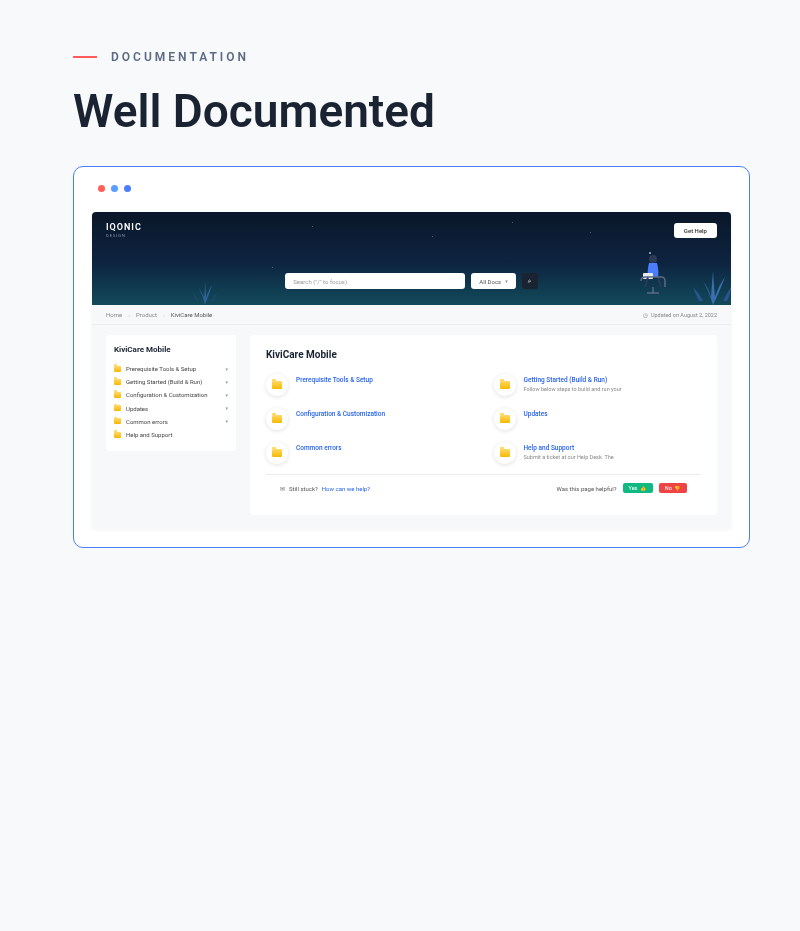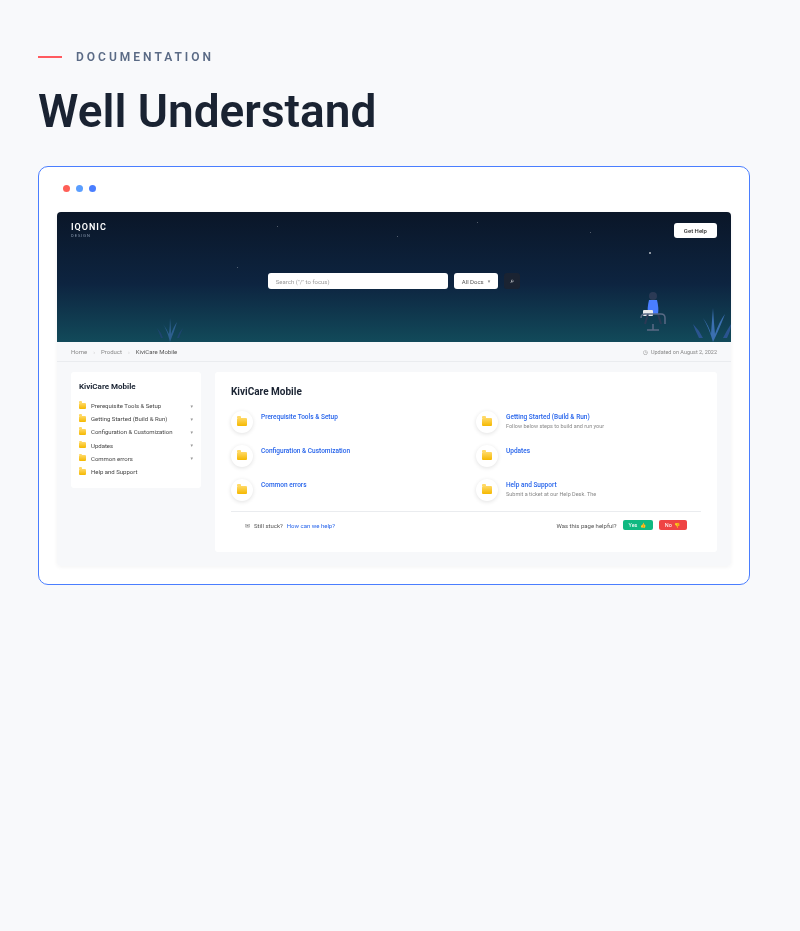--- a/index.html
+++ b/index.html
@@ -1,36 +1,36 @@
 <!DOCTYPE html>
 <html><head>
 <meta charset="utf-8">
 <style>
 * { margin: 0; padding: 0; box-sizing: border-box; }
 body { font-family: -apple-system, BlinkMacSystemFont, 'Segoe UI', Roboto, sans-serif; background: #f8f9fb; width: 800px; height: 931px; overflow: hidden; }
 
-.page { padding: 50px 50px 30px 38px; }
+.page { padding: 50px 50px 30px 73px; }
 
 .eyebrow { display: flex; align-items: center; gap: 14px; margin-bottom: 20px; }
 .eyebrow-line { width: 24px; height: 2px; background: #ff5a5f; }
 .eyebrow-text { letter-spacing: 3px; font-size: 12px; font-weight: 600; color: #5a6a85; }
 
 .main-title { font-size: 46px; font-weight: 600; color: #1a2332; margin-bottom: 28px; }
 .main-desc { font-size: 17px; line-height: 1.7; color: #6b7a90; max-width: 640px; margin-bottom: 50px; }
 
 .browser-frame { border: 1px solid #4a7eff; border-radius: 10px; background: #fff; padding: 18px 18px 18px 18px; }
 .traffic-lights { display: flex; gap: 6px; margin-bottom: 20px; padding-left: 6px; }
 .dot { width: 7px; height: 7px; border-radius: 50%; }
 .dot.red { background: #ff5f57; }
 .dot.amber { background: #5a9eff; }
 .dot.green { background: #4a7eff; }
 
 .doc-site { background: #fff; border-radius: 4px; overflow: hidden; font-size: 7px; color: #333; box-shadow: 0 1px 4px rgba(0,0,0,0.05); }
 
-.hero { position: relative; background: linear-gradient(180deg, #0a1628 0%, #0d2440 55%, #124a5a 100%); height: 130px; overflow: hidden; }
+.hero { position: relative; background: linear-gradient(180deg, #0a1628 0%, #0d2440 55%, #124a5a 100%); height: 93px; overflow: hidden; }
 .hero-top { display: flex; align-items: center; justify-content: space-between; padding: 10px 14px 0 14px; position: relative; z-index: 2; }
 .logo { display: flex; align-items: center; gap: 4px; }
 .logo-text { color: #fff; font-weight: 600; font-size: 9px; letter-spacing: 1px; }
 .logo-sub { color: #8a9ab0; font-size: 4px; letter-spacing: 1px; margin-top: 1px; }
 .get-help-btn { background: #fff; color: #333; font-size: 6px; padding: 4px 10px; border-radius: 3px; font-weight: 500; }
 
 .search-row { display: flex; justify-content: center; align-items: center; gap: 6px; margin-top: 35px; position: relative; z-index: 2; }
 .search-input { background: #fff; border-radius: 3px; width: 180px; height: 16px; display: flex; align-items: center; padding: 0 8px; font-size: 6px; color: #999; }
 .all-docs { background: #fff; border-radius: 3px; height: 16px; display: flex; align-items: center; gap: 4px; padding: 0 8px; font-size: 6px; color: #555; }
 .chev { font-size: 5px; color: #888; }
@@ -79,21 +79,21 @@
 .thumb { font-size: 5px; }
 </style>
 </head>
 <body>
 
 <div class="page">
   <div class="eyebrow">
     <div class="eyebrow-line"></div>
     <div class="eyebrow-text">DOCUMENTATION</div>
   </div>
-  <h1 class="main-title">Well Understand</h1>
+  <h1 class="main-title">Well Documented</h1>
 
   <div class="browser-frame">
     <div class="traffic-lights">
       <div class="dot red"></div>
       <div class="dot amber"></div>
       <div class="dot green"></div>
     </div>
 
     <div class="doc-site">
 

